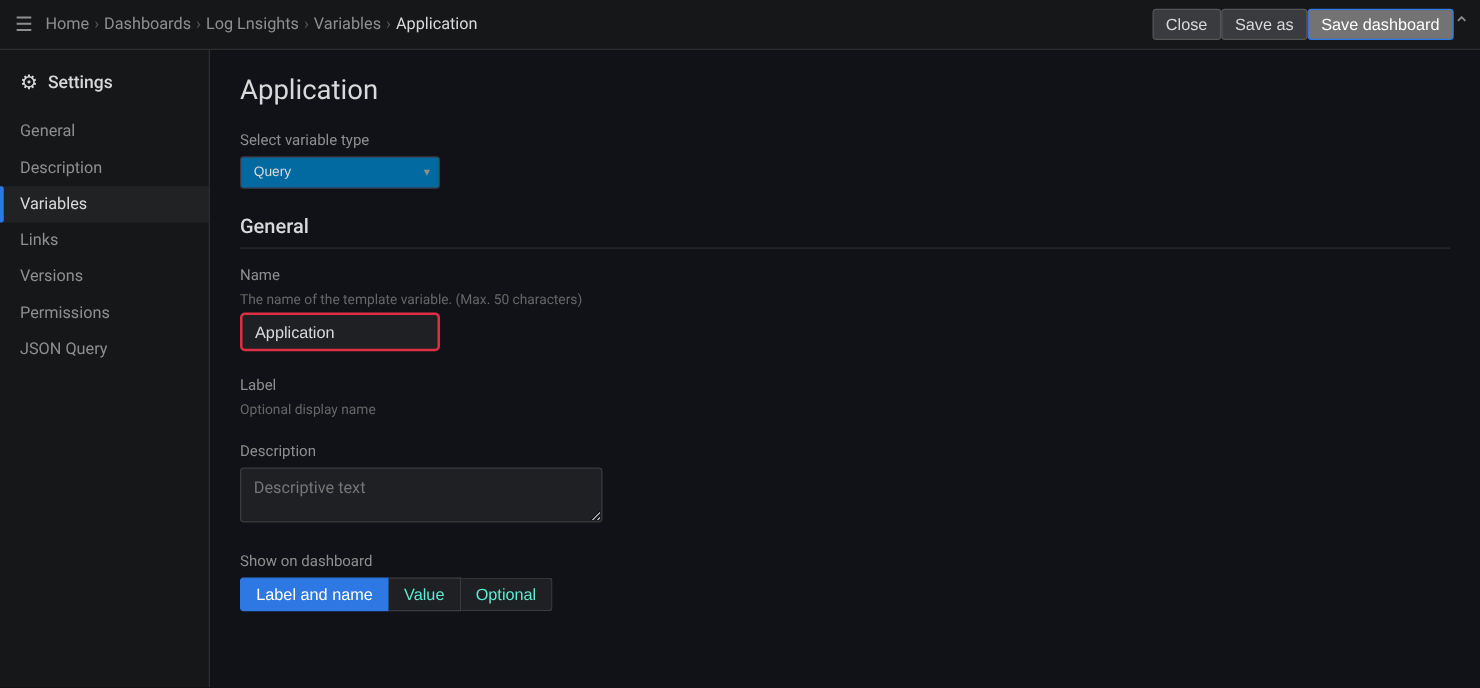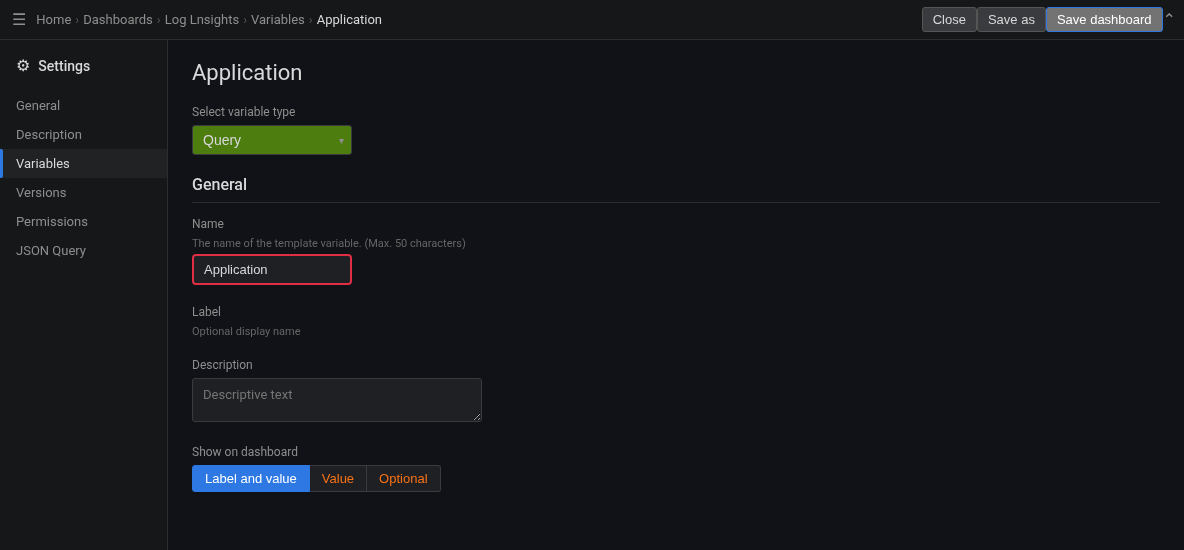--- a/index.html
+++ b/index.html
@@ -160,27 +160,27 @@
       margin-bottom: 4px;
     }
 
     
     .select-wrapper {
       position: relative;
       display: inline-block;
       width: 160px;
     }
     .select-control {
-      background: #4d7c0f;
+      background: #0369a1;
       border: 1px solid #3a3b3e;
       color: #d8d9da;
       padding: 6px 28px 6px 10px;
       border-radius: 3px;
       width: 100%;
-      font-size: 14px;
+      font-size: 11px;
       appearance: none;
       cursor: pointer;
     }
     .select-arrow {
       position: absolute;
       right: 8px;
       top: 50%;
       transform: translateY(-50%);
       color: #8e8e8e;
       pointer-events: none;
@@ -227,21 +227,21 @@
     }
 
     
     .button-group {
       display: flex;
     }
     .btn-group-item {
       padding: 5px 12px;
       border: 1px solid #3a3b3e;
       background: #1f2023;
-      color: #f97316;
+      color: #5eead4;
       cursor: pointer;
       font-size: 13px;
     }
     .btn-group-item:first-child { border-radius: 3px 0 0 3px; }
     .btn-group-item:last-child { border-radius: 0 3px 3px 0; border-left: none; }
     .btn-group-item:not(:first-child):not(:last-child) { border-left: none; }
     .btn-group-item.active {
       background: #2d78e3;
       border-color: #2d78e3;
       color: #fff;
@@ -290,20 +290,23 @@
         <span>General</span>
       </li>
       <li>
         <span>Description</span>
       </li>
       <li class="active" style="position:relative;">
         <div class="active-bar"></div>
         <span>Variables</span>
       </li>
       <li>
+        <span>Links</span>
+      </li>
+      <li>
         <span>Versions</span>
       </li>
       <li>
         <span>Permissions</span>
       </li>
       <li>
         <span>JSON Query</span>
       </li>
     </ul>
   </aside>
@@ -342,20 +345,20 @@
     </div>
 
     <div class="form-section">
       <label class="form-label">Description</label>
       <textarea class="textarea-input" placeholder="Descriptive text" style=""></textarea>
     </div>
 
     <div class="form-section">
       <label class="form-label">Show on dashboard</label>
       <div class="button-group">
-        <button class="btn-group-item active">Label and value</button>
+        <button class="btn-group-item active">Label and name</button>
         <button class="btn-group-item">Value</button>
         <button class="btn-group-item">Optional</button>
       </div>
     </div>
 
   </main>
 </div>
 
 </body></html>

